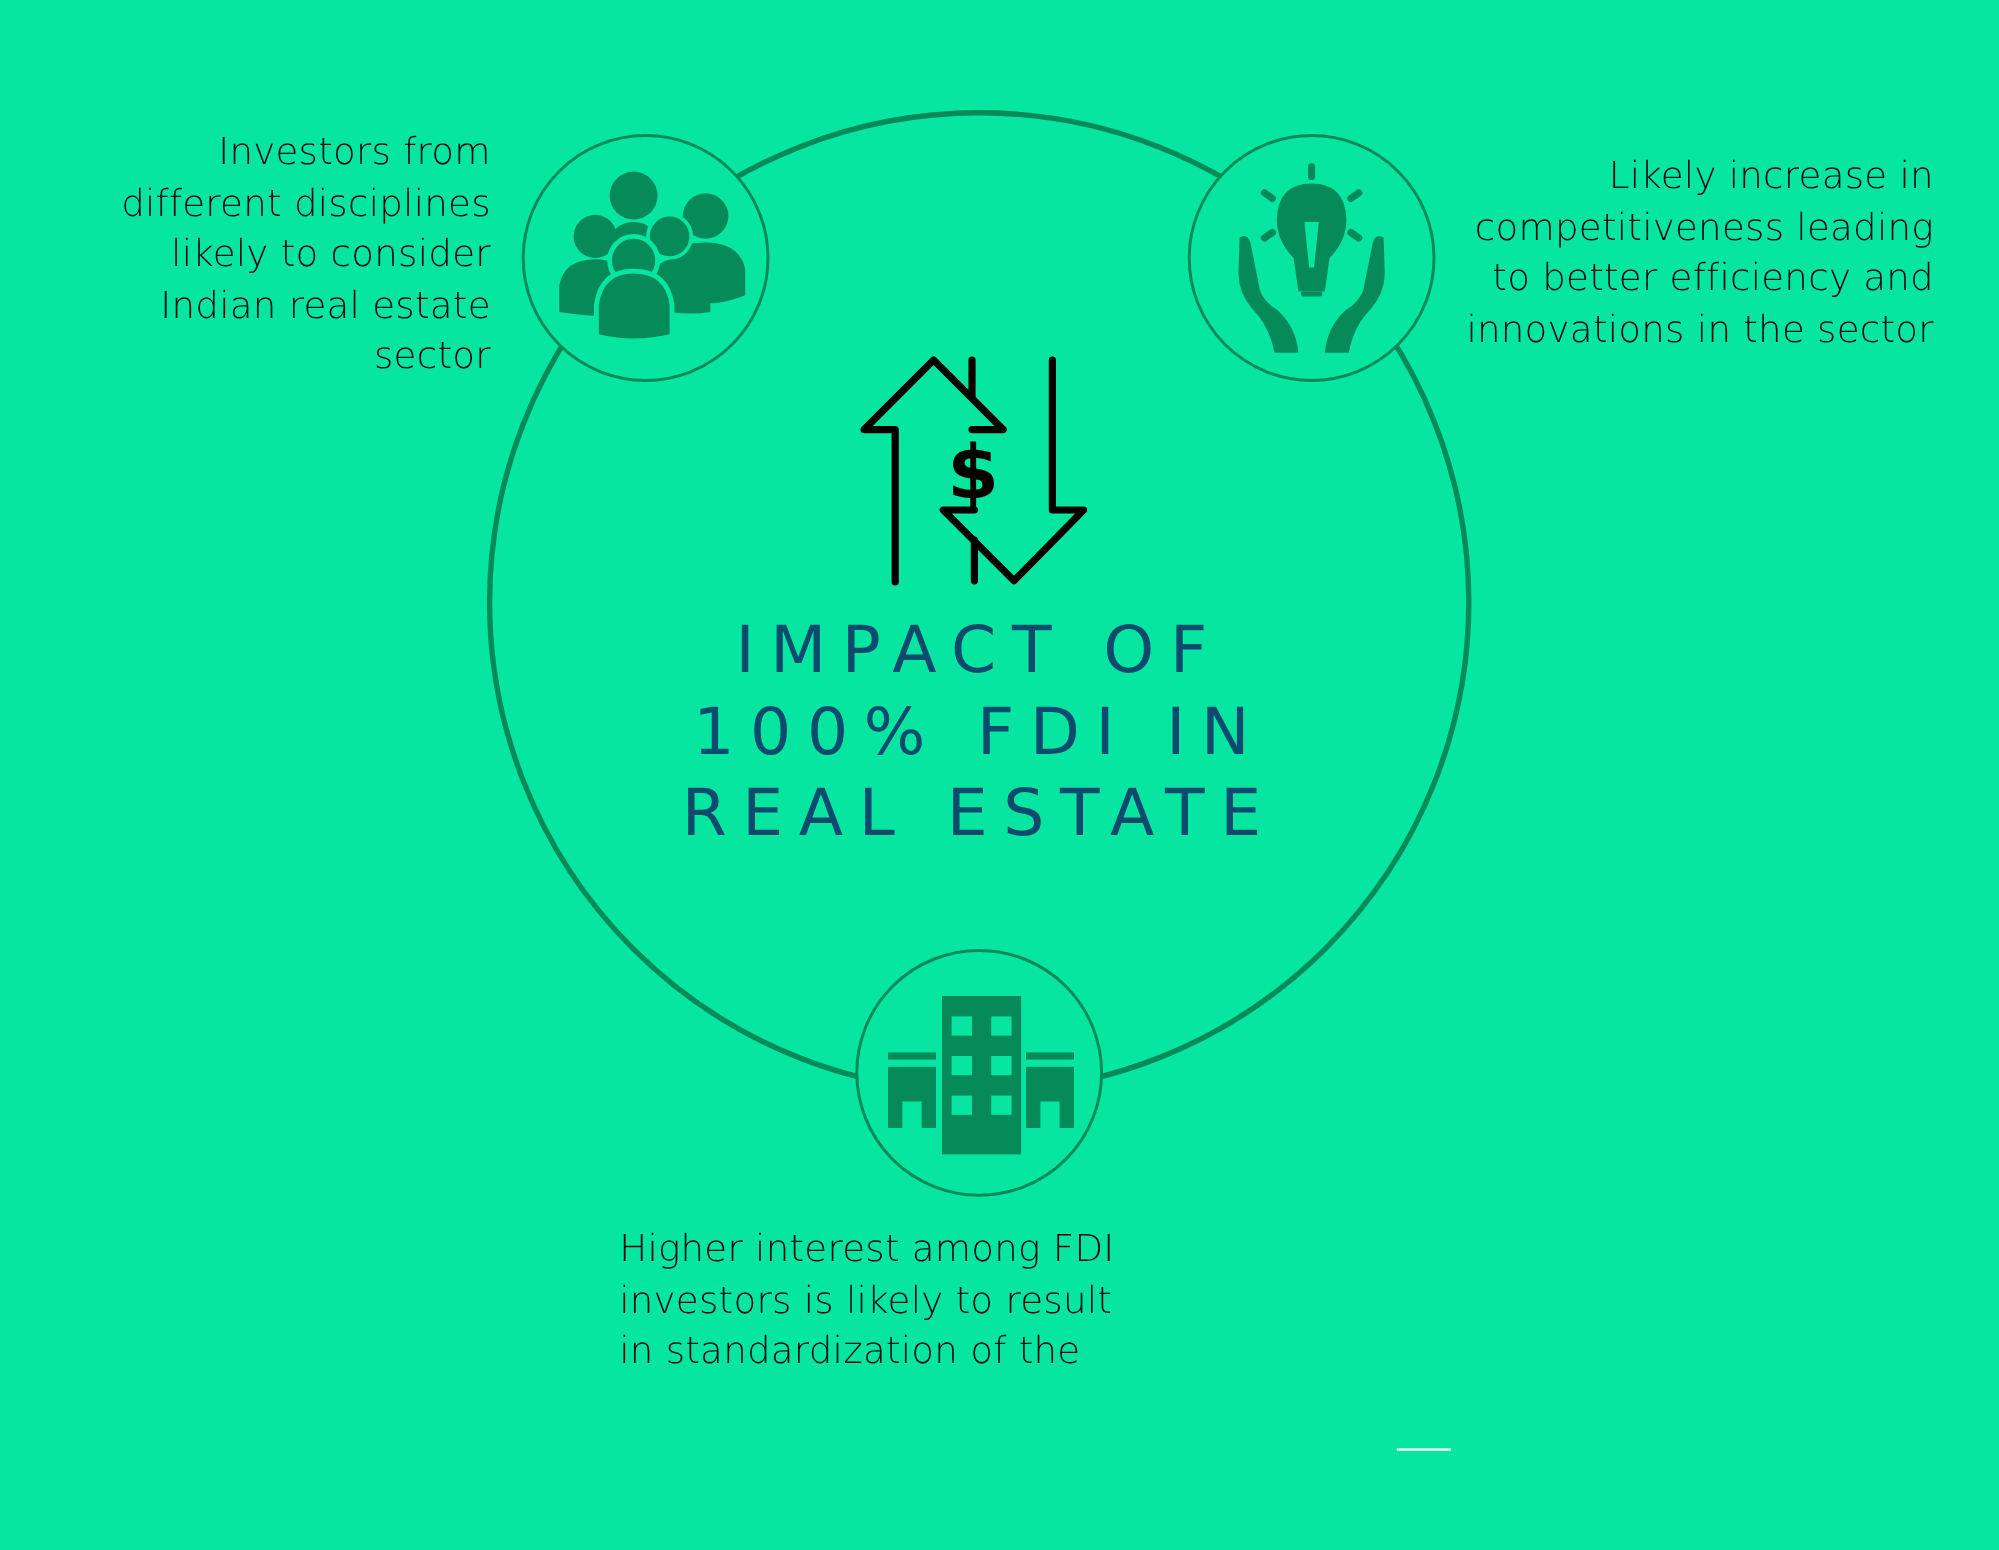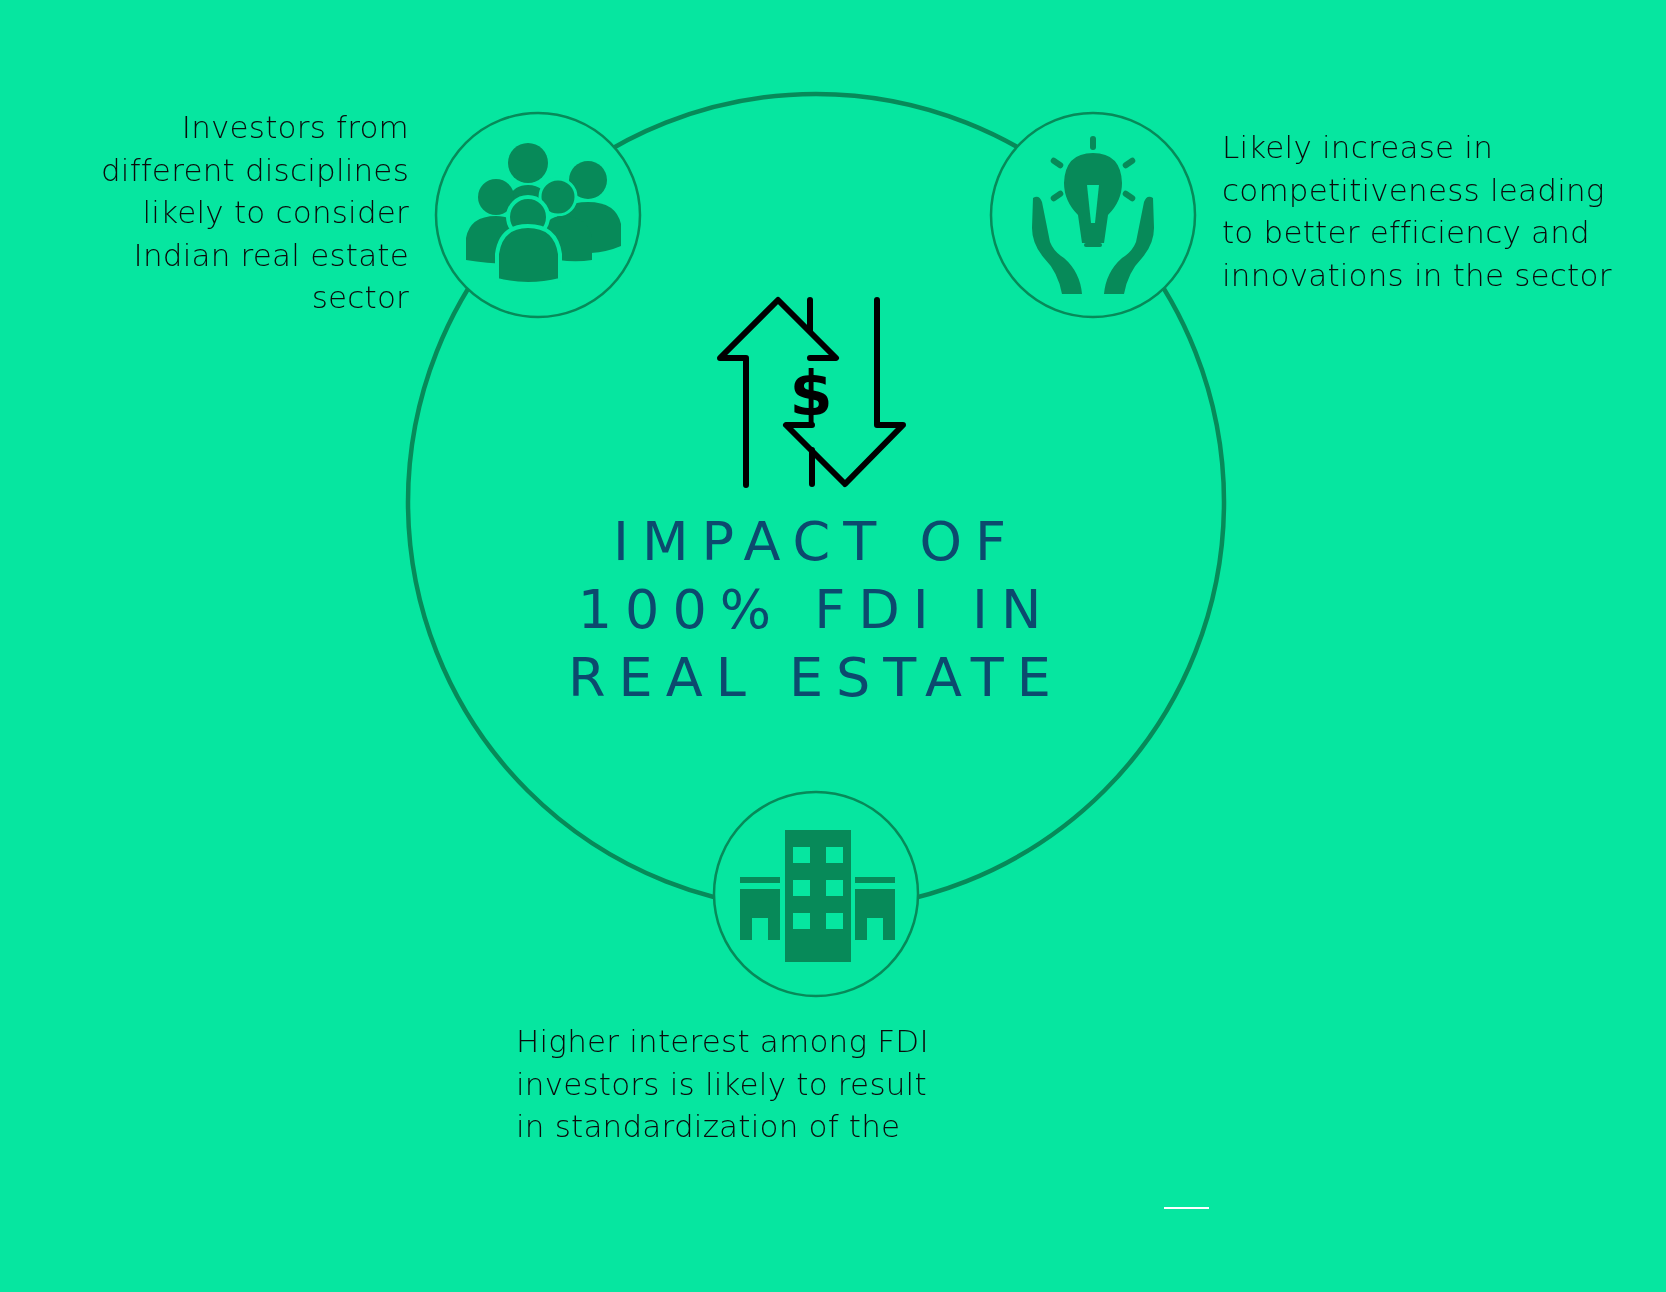--- a/index.html
+++ b/index.html
@@ -9,21 +9,21 @@
     font-family: "Liberation Sans", "DejaVu Sans", sans-serif;
     color: #0a0a0a;
   }
   svg.layer { position: absolute; left: 0; top: 0; }
   .caption {
     position: absolute; font-size: 31px; line-height: 42.5px; color: #0b0b0b;
     font-family: "DejaVu Sans", sans-serif; font-weight: 300; letter-spacing: 0.2px;
   }
   .caption div { white-space: nowrap; }
   #cap-left { right: 1257px; top: 106px; text-align: right; margin-left: 37px; }
-  #cap-right { left: 1222px; top: 126px; text-align: left; }
+  #cap-right { left: 1222px; top: 126px; text-align: right; }
   #cap-bottom { left: 516px; width: 600px; top: 1020px; text-align: left; }
   #title {
     position: absolute; left: 466px; width: 700px; top: 508px; text-align: center;
     font-family: "DejaVu Sans", sans-serif; font-size: 54px; line-height: 68px;
     letter-spacing: 13px; color: #0c4a6e; font-weight: 400;
   }
   #title div { white-space: nowrap; }
   #footer-line { position: absolute; left: 1164px; top: 1207px; width: 45px; height: 2px; background: #ffffff; }
 </style>
 </head>

